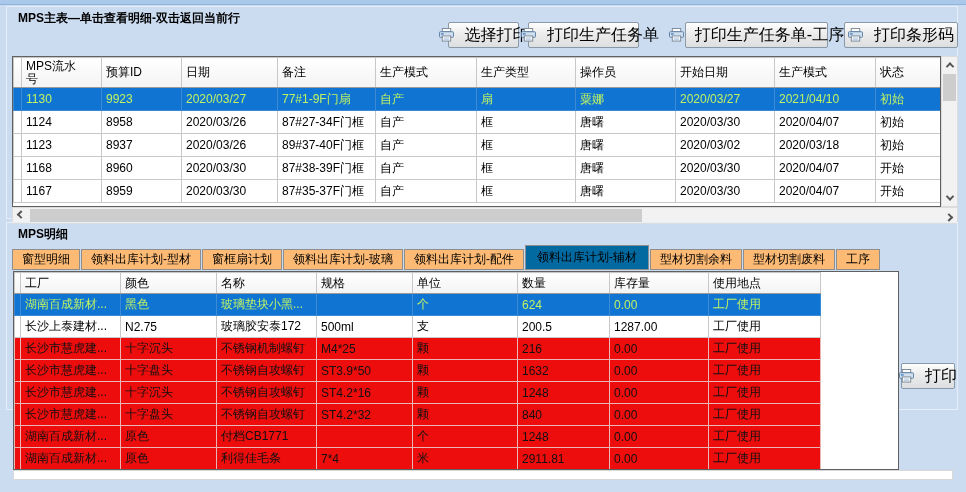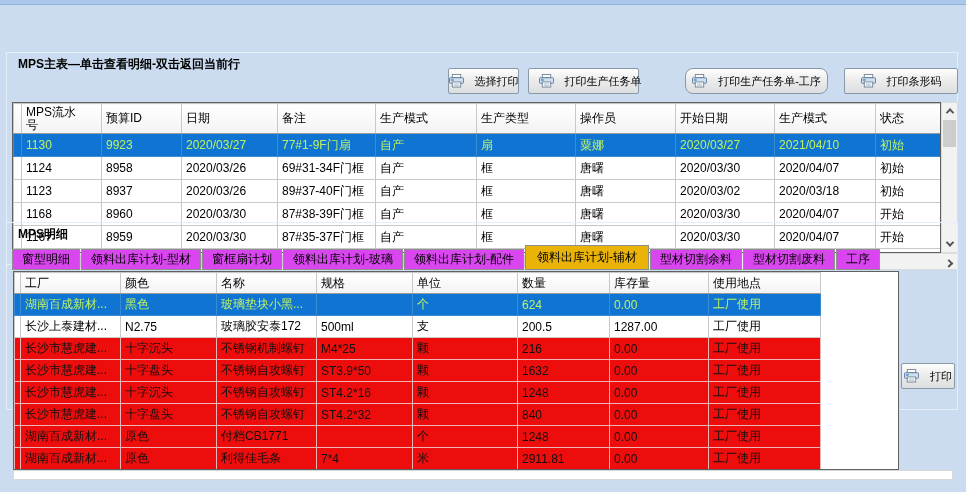--- a/index.html
+++ b/index.html
@@ -14,21 +14,21 @@
     font-size:12px;color:#000;background:var(--bg);
   }
   .screen{position:relative;width:966px;height:492px;background:var(--bg);}
   .topstrip{position:absolute;left:0;top:0;width:966px;height:5px;
     background:#a9c8ea;border-bottom:1px solid #8fb4dc;}
   .panel{position:absolute;border:1px solid #e6eefa;}
   .panel-title{position:absolute;left:11px;top:3px;font-weight:bold;font-size:12px;white-space:nowrap;}
   
   .btn{
     position:absolute;height:26px;display:flex;align-items:center;justify-content:center;gap:11px;
-    border:1px solid #8a99a8;border-radius:2px;font-size:11px;cursor:default;
+    border:1px solid #8a99a8;border-radius:2px;font-size:16px;cursor:default;
     background:linear-gradient(#fefefe,#ececec 45%,#dcdee0);
     white-space:nowrap;padding:0 4px;
   }
   .btn .picon{flex:0 0 auto;display:inline-flex;}
   
   .grid-box{position:absolute;background:#fff;border:1px solid #606060;overflow:hidden;}
   table.grid{border-collapse:collapse;table-layout:fixed;background:#fff;font-size:12px;}
   .grid th,.grid td{
     border:1px solid #c8c8c8;padding:1px 4px;overflow:hidden;white-space:nowrap;
     text-align:left;font-weight:normal;vertical-align:middle;
@@ -49,24 +49,24 @@
   .hscroll .sb-btn{top:0;height:15px;width:16px;}
   .thumb{position:absolute;background:#cdcdcd;}
   .chev{width:6px;height:6px;border-left:2px solid #555;border-top:2px solid #555;display:inline-block;}
   .chev.up{transform:rotate(45deg) translate(1px,1px);}
   .chev.down{transform:rotate(225deg) translate(1px,1px);}
   .chev.left{transform:rotate(-45deg) translate(1px,-1px);}
   .chev.right{transform:rotate(135deg) translate(1px,-1px);}
   
   .tabstrip{position:absolute;display:flex;align-items:flex-end;height:27px;}
   .tab{
-    padding:3px 9px 3px;margin-right:1px;border:1px solid #8e8e8e;background:#d946ef;
+    padding:3px 9px 3px;margin-right:1px;border:1px solid #8e8e8e;background:#fdba74;
     white-space:nowrap;height:21px;display:flex;align-items:center;cursor:default;
   }
-  .tab.active{background:#eab308;height:25px;position:relative;z-index:2;padding:3px 11px;}
+  .tab.active{background:#0369a1;height:25px;position:relative;z-index:2;padding:3px 11px;}
   .white-strip{position:absolute;background:#ffffff;border:1px solid #d8d8d8;}
 </style>
 </head>
 <body>
 
 <svg width="0" height="0" style="position:absolute">
   <defs>
     <g id="printer">
       <rect x="3.5" y="0.5" width="9" height="3.5" fill="#fdfdfd" stroke="#7b8794"></rect>
       <rect x="0.5" y="4" width="15" height="6" rx="1" fill="#cfe0f0" stroke="#5b7da3"></rect>
@@ -74,40 +74,40 @@
       <rect x="3.5" y="8.5" width="9" height="5.5" fill="#ffffff" stroke="#7b8794"></rect>
       <rect x="5" y="10.2" width="6" height="1" fill="#9db7d4"></rect>
       <rect x="5" y="12.2" width="6" height="1" fill="#9db7d4"></rect>
     </g>
   </defs>
 </svg>
 
 <div class="screen">
   <div class="topstrip"></div>
 
-  <div class="panel" style="left:6px;top:6px;width:952px;height:213px;margin-top:46px;">
+  <div class="panel" style="left:6px;top:6px;width:952px;height:213px;">
     <div class="panel-title">MPS主表—单击查看明细-双击返回当前行</div>
 
     <button class="btn" style="left:441px;top:15px;width:71px;">
       <span class="picon">
           <svg width="15" height="14" viewBox="0 0 16 15">
             <use href="#printer"></use>
           </svg>
         </span>
       <span>选择打印</span>
     </button>
     <button class="btn" style="left:521px;top:15px;width:111px;padding-left:17px;">
       <span class="picon">
           <svg width="15" height="14" viewBox="0 0 16 15">
             <use href="#printer"></use>
           </svg>
         </span>
       <span>打印生产任务单</span>
     </button>
-    <button class="btn" style="left:678px;top:15px;width:143px;border-radius:8px;">
+    <button class="btn" style="left:678px;top:15px;width:143px;">
       <span class="picon">
           <svg width="15" height="14" viewBox="0 0 16 15">
             <use href="#printer"></use>
           </svg>
         </span>
       <span>打印生产任务单-工序</span>
     </button>
     <button class="btn" style="left:837px;top:15px;width:114px;">
       <span class="picon">
           <svg width="15" height="14" viewBox="0 0 16 15">
@@ -159,21 +159,21 @@
               <td>粟娜</td>
               <td>2020/03/27</td>
               <td>2021/04/10</td>
               <td>初始</td>
             </tr>
             <tr class="normal">
               <td class="ind"></td>
               <td>1124</td>
               <td>8958</td>
               <td>2020/03/26</td>
-              <td>69#31-34F门框</td>
+              <td>87#27-34F门框</td>
               <td>自产</td>
               <td>框</td>
               <td>唐曙</td>
               <td>2020/03/30</td>
               <td>2020/04/07</td>
               <td>初始</td>
             </tr>
             <tr class="normal">
               <td class="ind"></td>
               <td>1123</td>

